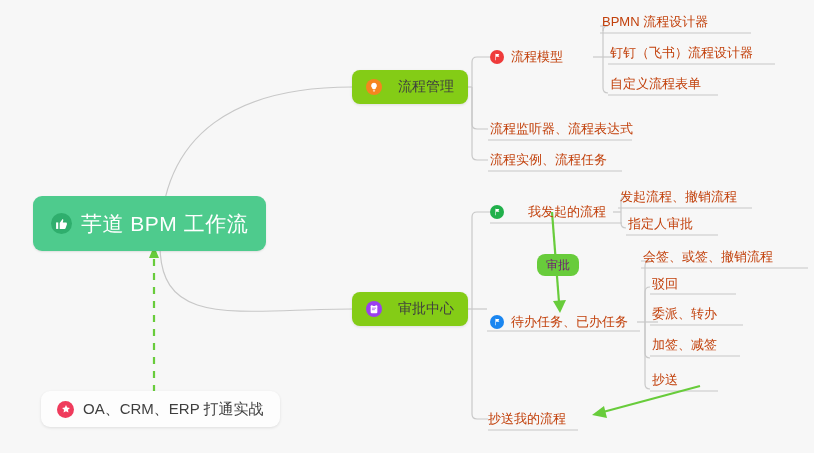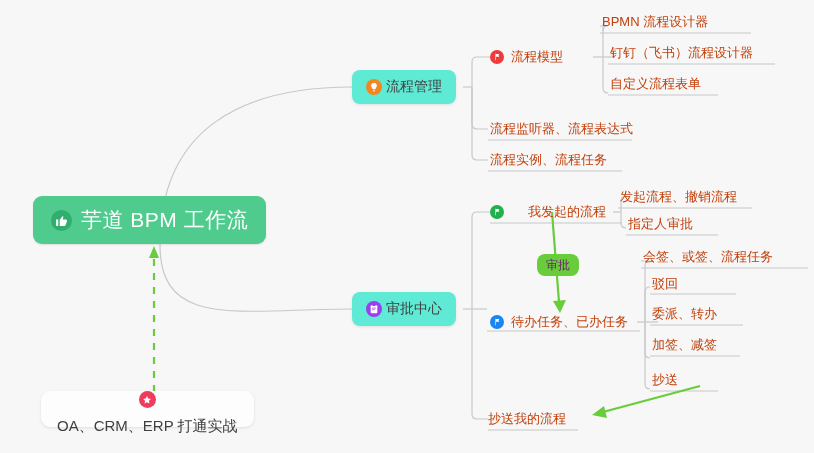--- a/index.html
+++ b/index.html
@@ -12,40 +12,40 @@
   #canvas{position:relative;width:814px;height:453px;}
   #wires{position:absolute;left:0;top:0;width:814px;height:453px;pointer-events:none;}
 
   
   .root-node{
     position:absolute;
     display:flex;align-items:center;gap:9px;
     background:#4ecb8d;
     border-radius:9px;
     padding:0 18px;
-    height:48px;
+    height:55px;
     box-shadow:0 1px 2px rgba(0,0,0,.10);
     white-space:nowrap;
   }
   .root-label{
     color:#ffffff;font-size:21px;letter-spacing:.5px;
   }
   .thumb-ic{
     width:21px;height:21px;border-radius:50%;
     background:#2fae6d;
     display:flex;align-items:center;justify-content:center;
     flex:0 0 auto;
   }
   .thumb-ic svg{display:block;}
 
   
   .branch-node{
     position:absolute;
-    display:flex;align-items:center;gap:4px;
-    background:#5eead4;
+    display:flex;align-items:center;gap:16px;
+    background:#84cc16;
     border-radius:8px;
     height:34px;
     padding:0 14px;
     box-shadow:0 1px 3px rgba(0,0,0,.10);
     white-space:nowrap;
   }
   .branch-label{color:#3f3f3f;font-size:14px;}
   .circ-ic{
     width:16px;height:16px;border-radius:50%;
     display:flex;align-items:center;justify-content:center;flex:0 0 auto;
@@ -67,21 +67,20 @@
   .flag-ic svg{display:block;}
 
   
   .note-node{
     position:absolute;
     display:flex;align-items:center;gap:9px;
     background:#fdfdfd;border-radius:9px;
     height:36px;padding:0 16px;
     box-shadow:0 1px 3px rgba(0,0,0,.10);
     white-space:nowrap;
-    flex-direction:column;
   }
   .note-label{color:#3f3f3f;font-size:15px;}
 
   
   .badge{
     position:absolute;
     background:#68cc3b;
     border-radius:8px;
     color:#701a75;font-size:12px;
     padding:5px 9px;
@@ -248,21 +247,21 @@
   </div>
 
   <div class="leaf" style="left:620px;top:187px;">
     <span>发起流程、撤销流程</span>
   </div>
   <div class="leaf" style="left:628px;top:214px;">
     <span>指定人审批</span>
   </div>
 
   <div class="leaf" style="left:643px;top:247px;">
-    <span>会签、或签、流程任务</span>
+    <span>会签、或签、撤销流程</span>
   </div>
   <div class="leaf" style="left:652px;top:273px;align-items:flex-end;">
     <span>驳回</span>
   </div>
   <div class="leaf" style="left:652px;top:304px;">
     <span>委派、转办</span>
   </div>
   <div class="leaf" style="left:652px;top:335px;">
     <span>加签、减签</span>
   </div>

